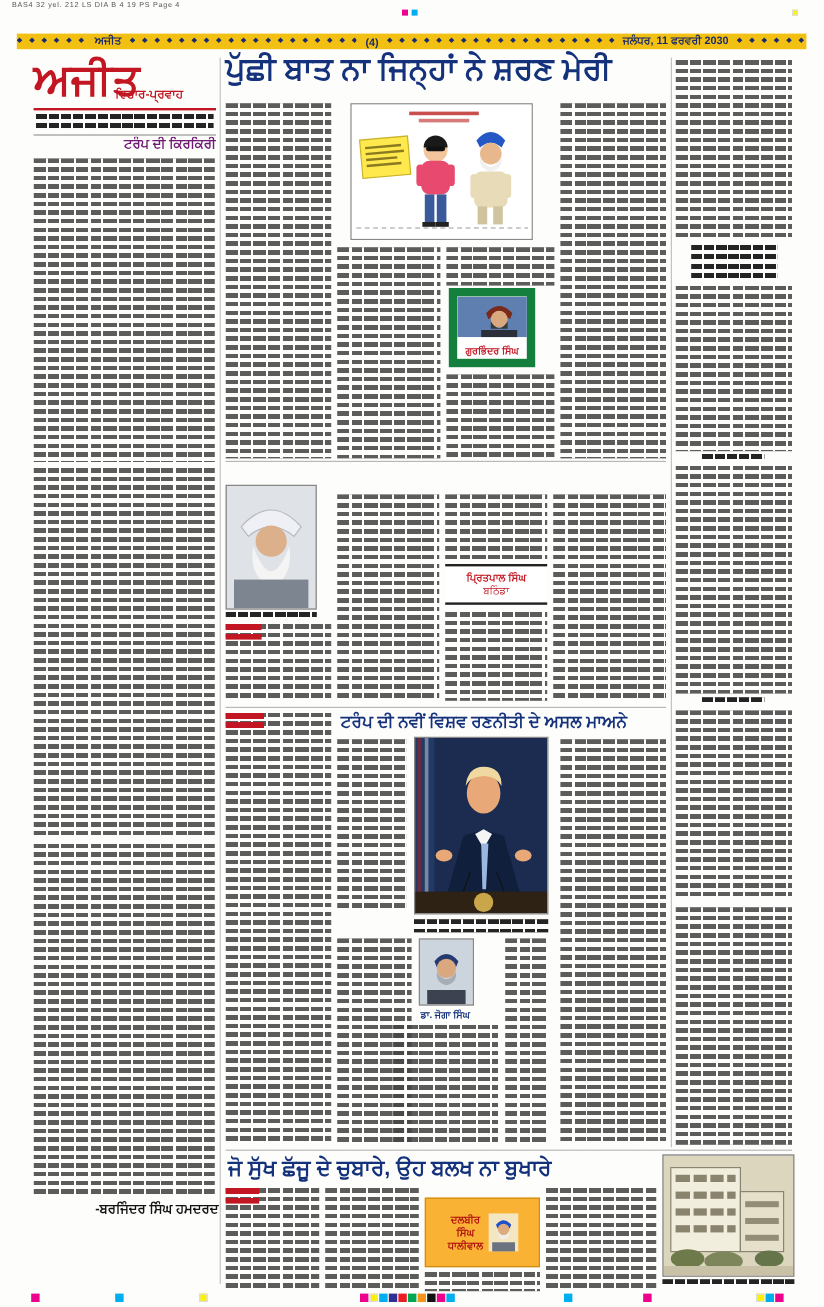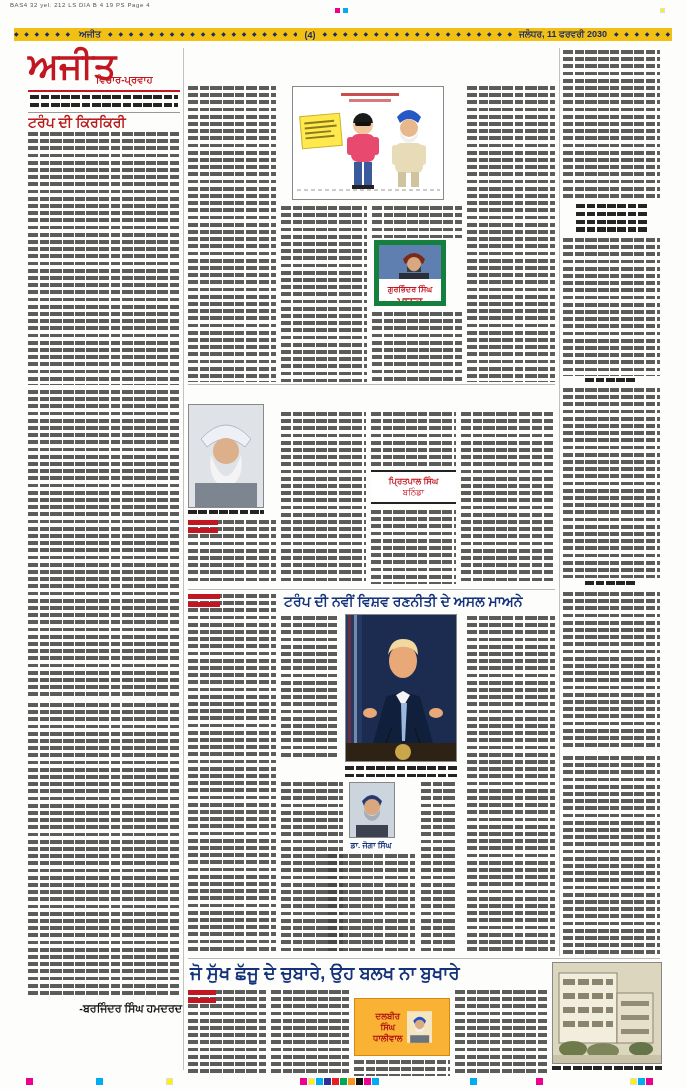--- a/index.html
+++ b/index.html
@@ -18,24 +18,24 @@
   .rule-v{position:absolute;width:1px;background:#c2c2c2}
   .printline{position:absolute;left:10px;top:2px;font-size:6px;color:#555;letter-spacing:.6px}
   .folio{position:absolute;left:14px;top:28px;width:658px;height:13px;background:#f2c012;
     display:flex;align-items:center;font-size:9px;font-weight:bold;color:#1b2a6b;overflow:hidden}
   .folio .dia{font-size:6px;letter-spacing:2px;white-space:nowrap;overflow:hidden;color:#1b2a6b;line-height:13px}
   .folio .dia.grow{flex:1;text-align:center}
   .folio .dia.cap{width:58px;flex:none}
   .folio .ftxt{padding:0 7px;white-space:nowrap}
   .masthead{position:absolute;left:28px;top:48px;font-size:36px;font-weight:bold;color:#c21722;line-height:1}
   .tagline{position:absolute;left:96px;top:74px;font-size:10px;font-weight:bold;color:#c21722;white-space:nowrap}
-  .edit-title{position:absolute;left:28px;top:114px;width:152px;text-align:left;font-size:14px;font-weight:bold;color:#b91c1c;white-space:nowrap;overflow:hidden}
+  .edit-title{position:absolute;left:28px;top:114px;width:152px;text-align:right;font-size:11px;font-weight:bold;color:#701a75;white-space:nowrap;overflow:hidden}
   .signature{position:absolute;left:32px;top:1002px;width:150px;text-align:right;font-size:11px;font-weight:bold;color:#131313}
   .hl{position:absolute;font-weight:bold;color:#14327c;line-height:1.05}
-  .authorbox{position:absolute;border:5px solid #15803d;background:#fff;text-align:center;overflow:hidden}
+  .authorbox{position:absolute;border:7px solid #15803d;background:#fff;text-align:center;overflow:hidden}
   .authorbox .an1{font-size:8px;font-weight:bold;color:#c21722;margin-top:2px}
   .authorbox .an2{font-size:11px;font-weight:bold;color:#c21722}
   .namebox2{position:absolute;border-top:2px solid #222;border-bottom:2px solid #222;background:#fff;
     display:flex;flex-direction:column;justify-content:center;text-align:center}
   .namebox2 .an1{font-size:8.5px;font-weight:bold;color:#c21722}
   .namebox2 .an2{font-size:8.5px;font-weight:normal;color:#c21722}
   .caption-name{position:absolute;text-align:center;font-size:8px;font-weight:bold;color:#14327c;white-space:nowrap;overflow:hidden}
   .orangebox{position:absolute;background:#f9b233;border:1px solid #d08c12;display:flex;align-items:center;gap:3px;padding:17px}
   .orangebox .txt{width:50px;text-align:center}
   .orangebox .an1{font-size:8.5px;font-weight:bold;color:#b01010}
@@ -75,20 +75,21 @@
   <div class="sim" style="left:28px;top:390px;width:151px;height:308px"></div>
   <div class="sim" style="left:28px;top:703px;width:151px;height:294px"></div>
   <div class="signature">-ਬਰਜਿੰਦਰ ਸਿੰਘ ਹਮਦਰਦ</div>
 
   <div class="rule-v" style="left:183px;top:48px;height:1022px"></div>
   <div class="rule-v" style="left:559px;top:48px;height:908px"></div>
   <div class="rule-h" style="left:188px;top:384px;width:367px"></div>
   <div class="rule-h" style="left:188px;top:589px;width:367px"></div>
   <div class="rule-h" style="left:188px;top:958px;width:472px"></div>
 
+  <div class="hl" style="left:188px;top:44px;width:372px;font-size:26px">ਪੁੱਛੀ ਬਾਤ ਨਾ ਜਿਨ੍ਹਾਂ ਨੇ ਸ਼ਰਣ ਮੇਰੀ</div>
   <div class="sim" style="left:188px;top:86px;width:88px;height:296px"></div>
   <div class="sim" style="left:467px;top:86px;width:88px;height:296px"></div>
 
   <div class="photo" style="left:292px;top:86px;width:152px;height:114px;background:#fff">
     <svg width="150" height="112" viewBox="0 0 150 112">
       <rect x="0" y="0" width="150" height="112" fill="#ffffff"></rect>
       <rect x="48" y="6" width="58" height="3" fill="#bb2222" opacity=".8"></rect>
       <rect x="56" y="12" width="42" height="3" fill="#bb2222" opacity=".6"></rect>
       <g transform="rotate(-5 28 44)">
         <rect x="8" y="28" width="40" height="32" fill="#ffe94d" stroke="#c9b32a"></rect>

